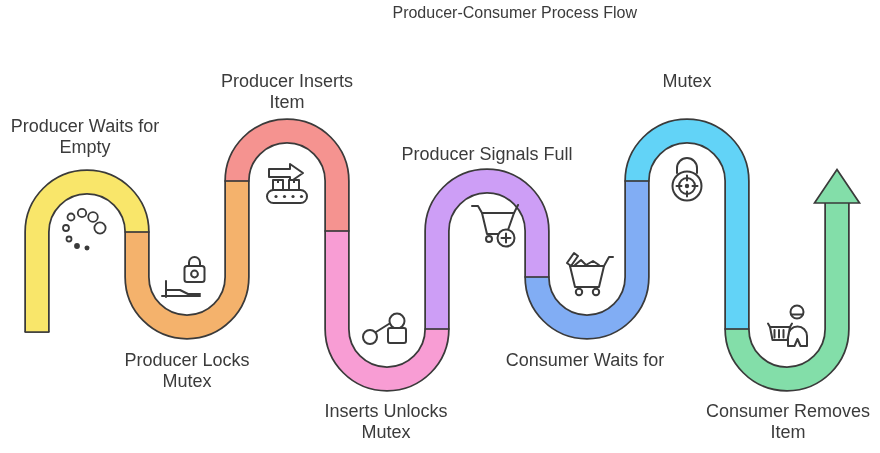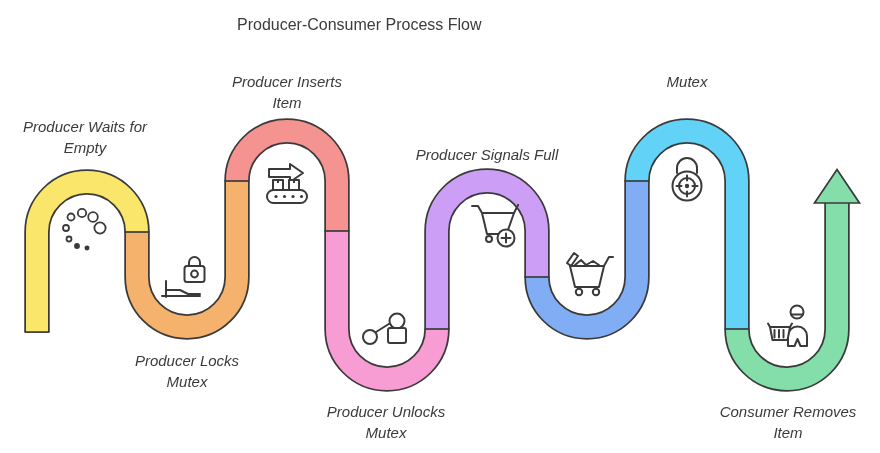--- a/index.html
+++ b/index.html
@@ -6,34 +6,33 @@
   .canvas {
     position: relative;
     width: 880px;
     height: 453px;
     background: #ffffff;
     font-family: "Liberation Sans", sans-serif;
     overflow: hidden;
   }
   .title {
     position: absolute;
-    left: 237px; top: 16px;
+    left: 237px; top: 4px;
     width: 400px;
-    text-align: left;
+    text-align: right;
     font-size: 16px;
     color: #3b3b3b;
   }
   .stage-label {
     position: absolute;
     width: 190px;
     text-align: center;
-    font-size: 15px;
+    font-size: 18px;
     line-height: 21px;
     color: #3b3b3b;
-    font-style: italic;
   }
   .flow-svg { position: absolute; left: 0; top: 0; }
 </style>
 </head>
 <body>
 
 <div class="canvas">
 
   <svg class="flow-svg" width="880" height="453" viewBox="0 0 880 453">
 
@@ -144,27 +143,28 @@
   </div>
   <div class="stage-label" style="left:92px; top:350px">
     <div>Producer Locks</div>
     <div>Mutex</div>
   </div>
   <div class="stage-label" style="left:192px; top:71px">
     <div>Producer Inserts</div>
     <div>Item</div>
   </div>
   <div class="stage-label" style="left:291px; top:401px">
-    <div>Producer Unlocks</div>
+    <div>Inserts Unlocks</div>
     <div>Mutex</div>
   </div>
   <div class="stage-label" style="left:392px; top:144px">
     <div>Producer Signals Full</div>
   </div>
   <div class="stage-label" style="left:490px; top:350px">
+    <div>Consumer Waits for</div>
   </div>
   <div class="stage-label" style="left:592px; top:71px">
     <div>Mutex</div>
   </div>
   <div class="stage-label" style="left:693px; top:401px">
     <div>Consumer Removes</div>
     <div>Item</div>
   </div>
 
 </div>

